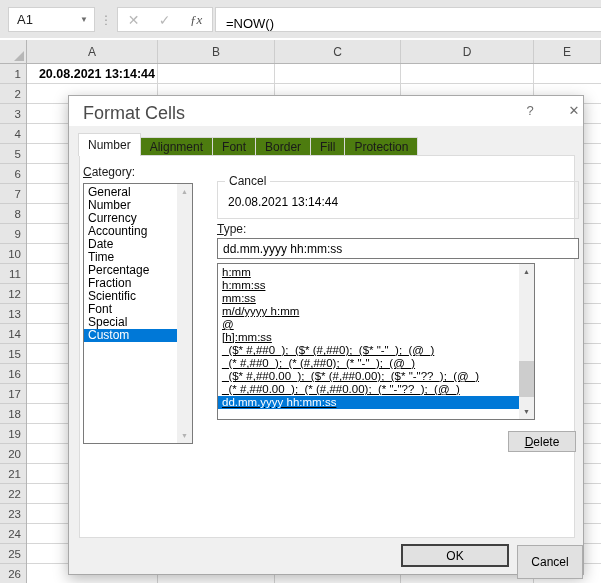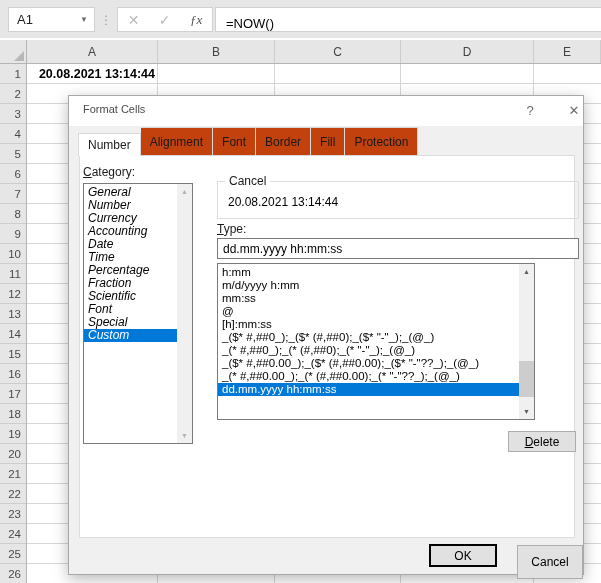--- a/index.html
+++ b/index.html
@@ -38,38 +38,38 @@
   .grid { position:absolute; left:27px; top:64px; width:574px; height:519px; background:#fff;
           background-image:repeating-linear-gradient(to bottom, transparent 0px, transparent 19px, #d6d6d6 19px, #d6d6d6 20px); }
   .vline { position:absolute; top:0; width:1px; height:519px; background:#d6d6d6; }
   .cell-a1 { position:absolute; left:29px; top:64px; width:126px; height:20px; font-size:12.5px;
              font-weight:600; color:#000; display:flex; align-items:center; justify-content:flex-end; }
 
   
   .dialog { position:absolute; left:68px; top:95px; width:516px; height:480px; background:#f0f0f0;
             border:1px solid #a8a8a8; box-shadow:0 4px 14px rgba(0,0,0,0.28); }
   .dlg-title { position:absolute; left:0; top:0; width:100%; height:30px; background:#fff; }
-  .dlg-title .t-text { position:absolute; left:14px; top:7px; font-size:11px; color:#4b4b4b; }
+  .dlg-title .t-text { position:absolute; left:14px; top:7px; font-size:18px; color:#4b4b4b; }
   .dlg-help { position:absolute; left:452px; top:6px; width:18px; height:18px; font-size:13px;
               color:#6e6e6e; text-align:center; line-height:18px; }
   .dlg-close { position:absolute; left:496px; top:6px; width:18px; height:18px; font-size:13px;
                color:#6e6e6e; text-align:center; line-height:18px; }
 
   .tabstrip { position:absolute; left:9px; top:37px; height:23px; display:flex; align-items:flex-end; z-index:2; }
-  .tab { height:29px; background:#c2410c; border:1px solid #d9d9d9; border-left:none;
+  .tab { height:19px; background:#4d7c0f; border:1px solid #d9d9d9; border-left:none;
          padding:0 9px; font-size:12px; color:#1a1a1a; display:flex; align-items:center; }
   .tab:first-child { border-left:1px solid #d9d9d9; }
   .tab.active { height:23px; background:#fff; border:1px solid #d9d9d9; border-bottom:none; position:relative; }
 
   .tabpanel { position:absolute; left:10px; top:59px; width:496px; height:383px; background:#fff;
               border:1px solid #dcdcdc; }
 
   .cat-label { position:absolute; left:14px; top:69px; font-size:12px; color:#1a1a1a; }
   .cat-list { position:absolute; left:14px; top:87px; width:110px; height:261px; background:#fff;
-              border:1px solid #7a7a7a; padding-top:2px; overflow:hidden;font-style:italic; }
+              border:1px solid #7a7a7a; padding-top:2px; overflow:hidden; }
   .cat-item { height:13px; line-height:13px; font-size:12px; color:#000; padding-left:4px;
               width:93px; white-space:nowrap; }
   .cat-item.selected { background:#0078d7; color:#fff; }
   .sbar { position:absolute; top:0; right:0; width:15px; height:100%; background:#f0f0f0; }
   .sbar .arr-up { position:absolute; top:4px; left:0; width:15px; text-align:center; font-size:7px; }
   .sbar .arr-dn { position:absolute; bottom:4px; left:0; width:15px; text-align:center; font-size:7px; }
   .cat-list .sbar .arr-up, .cat-list .sbar .arr-dn { color:#b3b3b3; }
   .type-listbox .sbar .arr-up, .type-listbox .sbar .arr-dn { color:#5e5e5e; }
   .sbar .thumb { position:absolute; left:0; width:15px; background:#cdcdcd; }
 
@@ -77,31 +77,31 @@
                   border:1px solid #dcdcdc; }
   .sample-group .legend { position:absolute; left:7px; top:-8px; background:#fff; padding:0 4px;
                           font-size:12px; color:#1a1a1a; }
   .sample-group .value { position:absolute; left:10px; top:13px; font-size:12px; color:#000; }
 
   .type-label { position:absolute; left:148px; top:126px; font-size:12px; color:#1a1a1a; }
   .type-input { position:absolute; left:148px; top:142px; width:362px; height:21px; background:#fff;
                 border:1px solid #7a7a7a; font-size:12px; color:#000; padding-left:5px;
                 font-family:"Liberation Sans", sans-serif; outline:none; }
   .type-listbox { position:absolute; left:148px; top:167px; width:318px; height:157px; background:#fff;
-                  border:1px solid #7a7a7a; padding-top:2px; overflow:hidden; }
+                  border:1px solid #7a7a7a; padding-top:2px; overflow:hidden;text-decoration:underline; }
   .type-item { height:13px; line-height:13px; font-size:11.5px; color:#000; padding-left:4px;
                width:345px; white-space:pre; overflow:hidden; }
   .type-item.selected { background:#0078d7; color:#fff; }
 
   .btn { background:#e1e1e1; border:1px solid #adadad; font-size:12px; color:#000;
          display:flex; align-items:center; justify-content:center;
          font-family:"Liberation Sans", sans-serif; }
   .delete-btn { position:absolute; left:439px; top:335px; width:68px; height:21px; }
   .help-text { position:absolute; left:14px; top:365px; width:475px; font-size:12px; color:#1a1a1a; }
-  .ok-btn { position:absolute; left:360px; top:448px; width:68px; height:23px; border:2px solid #000000; }
+  .ok-btn { position:absolute; left:332px; top:448px; width:108px; height:23px; border:2px solid #404040; }
   .cancel-btn { position:absolute; left:448px; top:449px; width:66px; height:34px; }
   u { text-decoration:underline; }
 </style>
 </head>
 <body>
 
 <div id="app">
 
   <div class="topbar">
     <div class="namebox">
@@ -207,22 +207,23 @@
     <div class="sample-group">
       <span class="legend">Cancel</span>
       <span class="value">20.08.2021 13:14:44</span>
     </div>
 
     <div class="type-label"><u>T</u>ype:</div>
     <input class="type-input" value="dd.mm.yyyy hh:mm:ss" style="">
 
     <div class="type-listbox">
       <div class="type-item">h:mm</div>
+        <div class="type-item">h:mm:ss</div>
+        <div class="type-item">mm:ss</div>
         <div class="type-item">m/d/yyyy h:mm</div>
-        <div class="type-item">mm:ss</div>
         <div class="type-item">@</div>
         <div class="type-item">[h]:mm:ss</div>
         <div class="type-item">_($* #,##0_);_($* (#,##0);_($* "-"_);_(@_)</div>
         <div class="type-item">_(* #,##0_);_(* (#,##0);_(* "-"_);_(@_)</div>
         <div class="type-item">_($* #,##0.00_);_($* (#,##0.00);_($* "-"??_);_(@_)</div>
         <div class="type-item">_(* #,##0.00_);_(* (#,##0.00);_(* "-"??_);_(@_)</div>
         <div class="type-item selected">dd.mm.yyyy hh:mm:ss</div>
         <div class="sbar">
         <div class="arr-up">▲</div>
         <div class="thumb" style="top:97px; height:36px;"></div>

